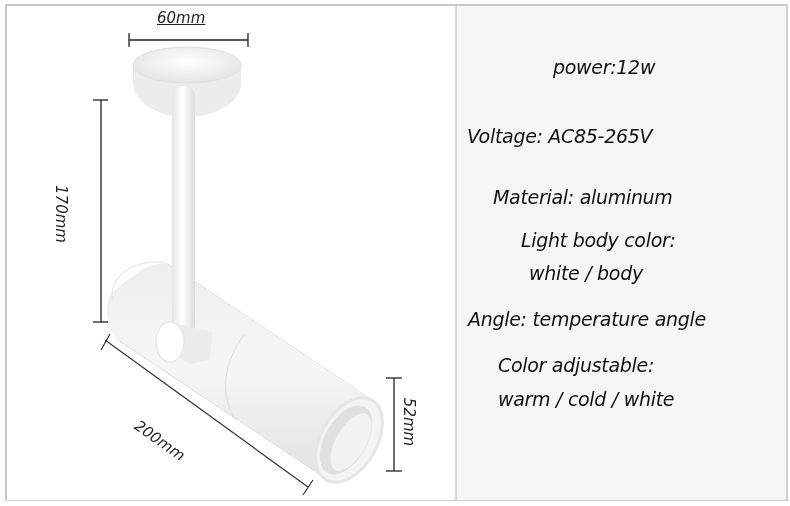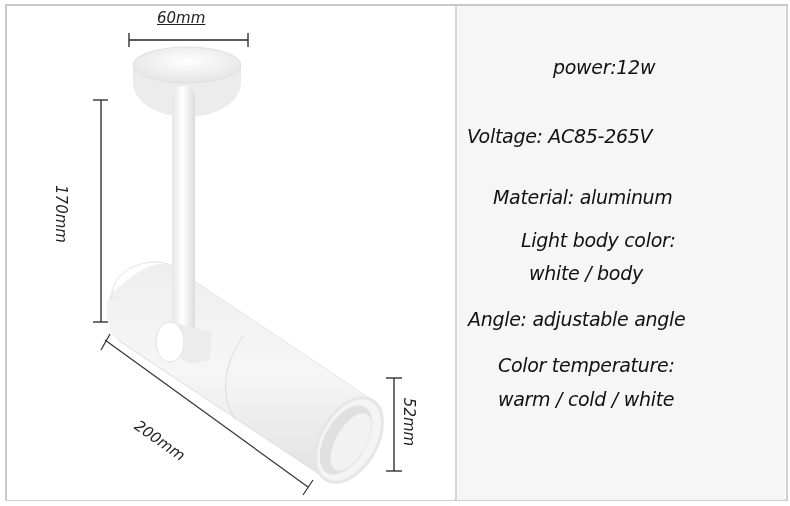--- a/index.html
+++ b/index.html
@@ -96,15 +96,15 @@
 <div class="dim" style="left:136px;top:415px;transform:rotate(35deg);transform-origin:left center;">200mm</div>
 <div class="dim" style="left:385px;top:413px;transform:rotate(90deg);transform-origin:center;">52mm</div>
 
 <div class="right-panel"></div>
 
 <div class="spec" style="left:553px;top:56px;">power:12w</div>
 <div class="spec" style="left:467px;top:125px;font-style:italic;">Voltage: AC85-265V</div>
 <div class="spec" style="left:493px;top:170px;margin-top:16px;">Material: aluminum</div>
 <div class="spec" style="left:521px;top:229px;text-align:right;">Light body color:</div>
 <div class="spec" style="left:529px;top:262px;">white / body</div>
-<div class="spec" style="left:468px;top:308px;">Angle: adjustable angle</div>
-<div class="spec" style="left:498px;top:354px;">Color temperature:</div>
+<div class="spec" style="left:468px;top:308px;">Angle: temperature angle</div>
+<div class="spec" style="left:498px;top:354px;">Color adjustable:</div>
 <div class="spec" style="left:498px;top:388px;">warm / cold / white</div>
 
 </body></html>

